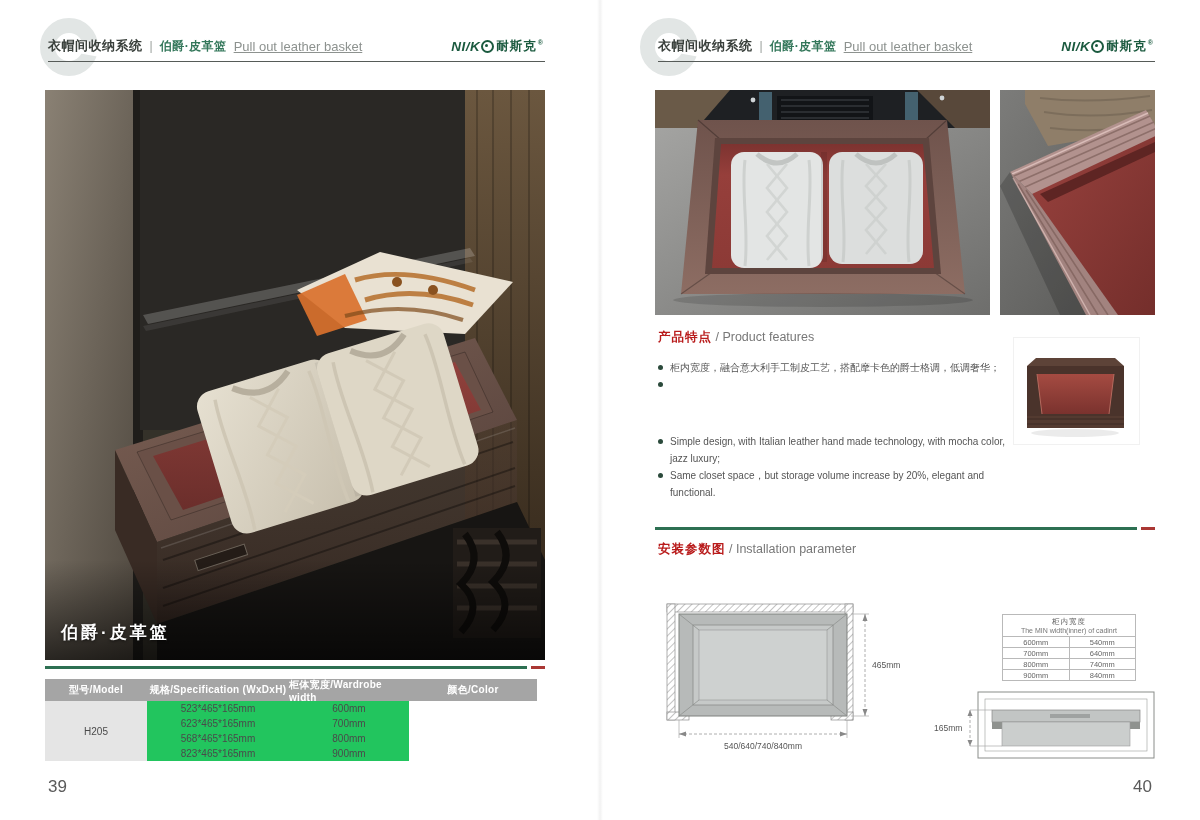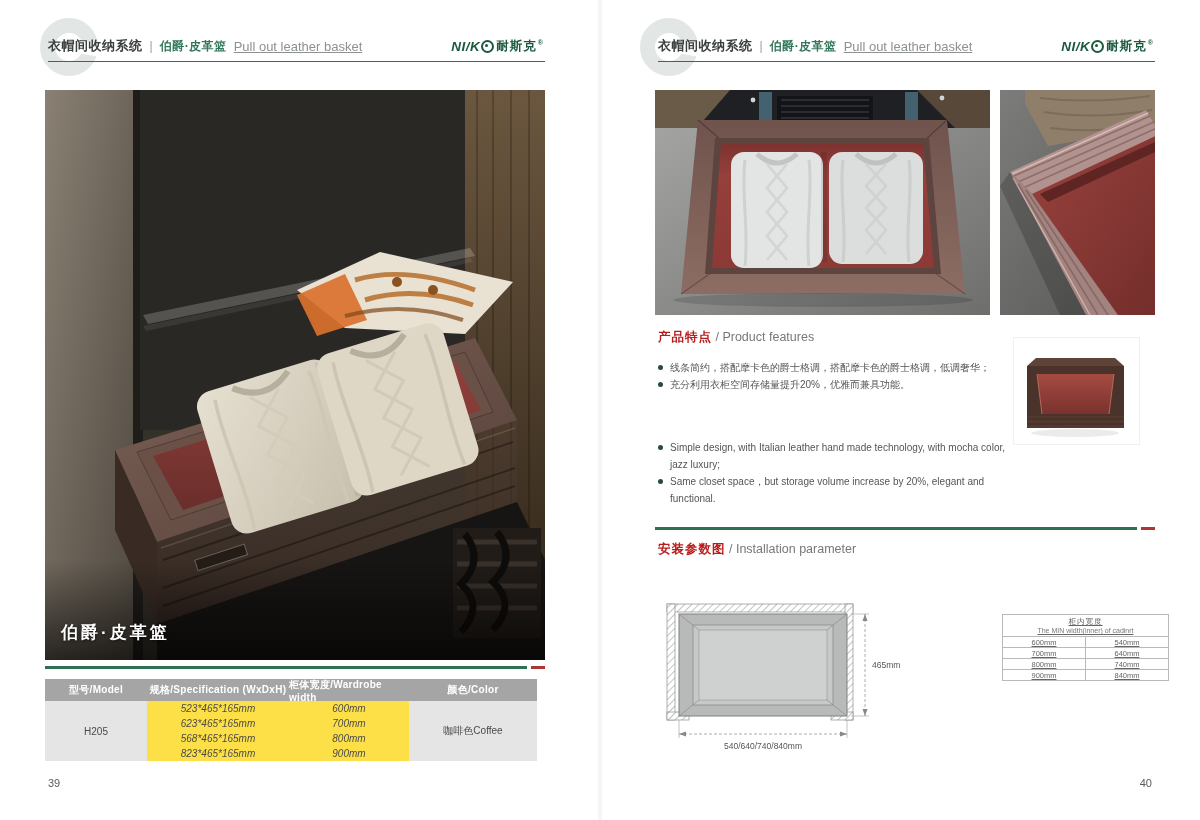--- a/index.html
+++ b/index.html
@@ -46,47 +46,47 @@
   .sep-r{left:55px;right:45px;top:527px;}
   .sep-green{flex:1;height:3px;background:#2d7052;}
   .sep-red{width:14px;height:3px;background:#aa3734;}
 
   
   .spec-table{position:absolute;left:45px;top:679px;width:500px;display:grid;
               grid-template-columns:102px 142px 120px 128px;gap:0;background:#fff;
               font-size:10px;color:#4a4a4a;}
   .spec-table .th{background:#a5a5a5;color:#fff;font-weight:bold;height:22px;
                   display:flex;align-items:center;justify-content:center;letter-spacing:.3px;}
-  .spec-table .cell{background:#fde047;height:15px;display:flex;align-items:center;justify-content:center;font-style:italic;}
+  .spec-table .cell{background:#22c55e;height:15px;display:flex;align-items:center;justify-content:center;}
   .spec-table .tall{background:#e5e5e5;display:flex;align-items:center;justify-content:center;}
   .spec-table .c-model{grid-column:1;grid-row:2/6;}
   .spec-table .c-color{grid-column:4;grid-row:2/6;}
   .spec-table .c-spec{grid-column:2;}
   .spec-table .c-width{grid-column:3;}
 
-  .pagenum{position:absolute;top:777px;font-size:11px;color:#5a5a5a;}
+  .pagenum{position:absolute;top:777px;font-size:17px;color:#5a5a5a;}
   .pn-l{left:48px;} .pn-r{right:48px;text-align:right;}
 
   
   .features{position:absolute;left:58px;top:329px;width:350px;}
   .sec-title{font-size:12.5px;color:#777;}
   .sec-title b{color:#b91c1c;font-size:12.5px;letter-spacing:1px;}
   .f-list{margin-top:13px;}
   .f-list-en{margin-top:46px;}
   .f-item{display:flex;gap:7px;font-size:10px;color:#555;line-height:17px;}
   .f-dot{width:5px;height:5px;border-radius:50%;background:#2b4a3b;margin-top:6px;flex:none;}
   .thumb{position:absolute;left:413px;top:337px;width:125px;height:106px;background:#fff;
          border:1px solid #f1f1f1;}
 
   
   .install-title{position:absolute;left:58px;top:541px;}
   .topview{position:absolute;left:55px;top:598px;}
   .sideview{position:absolute;left:330px;top:690px;}
-  .min-table{position:absolute;left:402px;top:614px;width:167px;border-collapse:collapse;
-             font-size:7.5px;color:#666;text-decoration:underline;}
+  .min-table{position:absolute;left:402px;top:614px;width:134px;border-collapse:collapse;
+             font-size:7.5px;color:#666;}
   .min-table th,.min-table td{border:1px solid #b9b9b9;font-weight:normal;padding:0;text-align:center;}
   .min-table th{padding:2px 0;}
   .min-table .t-zh{font-size:7.5px;color:#555;letter-spacing:1px;}
   .min-table .t-en{font-size:7px;color:#777;}
   .min-table td{height:10px;}
 
   svg text{font-family:"Liberation Sans","DejaVu Sans",sans-serif;}
 </style>
 </head>
 <body>
@@ -208,21 +208,20 @@
     <span class="sep-red"></span>
   </div>
 
   <div class="spec-table">
     <div class="th">型号/Model</div>
     <div class="th">规格/Specification (WxDxH)</div>
     <div class="th">柜体宽度/Wardrobe width</div>
     <div class="th">颜色/Color</div>
 
     <div class="tall c-model">H205</div>
-    <div class="tall c-color">咖啡色Coffee</div>
 
     <div class="cell c-spec">523*465*165mm</div>
     <div class="cell c-width">600mm</div>
     <div class="cell c-spec">623*465*165mm</div>
     <div class="cell c-width">700mm</div>
     <div class="cell c-spec">568*465*165mm</div>
     <div class="cell c-width">800mm</div>
     <div class="cell c-spec">823*465*165mm</div>
     <div class="cell c-width">900mm</div>
   </div>
@@ -331,25 +330,24 @@
       </g>
       <polygon points="0,96 10,82 86,225 60,225" fill="#00000030"></polygon>
     </svg>
   </div>
 
   <div class="features">
     <div class="sec-title"><b>产品特点</b><span> / Product features</span></div>
     <div class="f-list">
       <div class="f-item">
           <span class="f-dot"></span>
-          <span>线条简约，搭配摩卡色的爵士格调，搭配摩卡色的爵士格调，低调奢华；</span>
+          <span>柜内宽度，融合意大利手工制皮工艺，搭配摩卡色的爵士格调，低调奢华；</span>
         </div>
       <div class="f-item">
           <span class="f-dot"></span>
-          <span>充分利用衣柜空间存储量提升20%，优雅而兼具功能。</span>
         </div>
     </div>
     <div class="f-list f-list-en">
       <div class="f-item">
           <span class="f-dot"></span>
           <span>Simple design, with Italian leather hand made technology, with mocha color, jazz  luxury;</span>
         </div>
       <div class="f-item">
           <span class="f-dot"></span>
           <span>Same closet space，but storage volume increase by 20%, elegant and functional.</span>
@@ -436,15 +434,31 @@
           <td>800mm</td>
           <td>740mm</td>
         </tr>
     <tr>
           <td>900mm</td>
           <td>840mm</td>
         </tr>
   </tbody>
     </table>
 
+  <div class="sideview">
+    <svg width="232" height="72" viewBox="0 0 232 72">
+      <rect x="48" y="2" width="176" height="66" fill="none" stroke="#8a8d8a" stroke-width="1"></rect>
+      <rect x="55" y="9" width="162" height="52" fill="none" stroke="#9a9d9a" stroke-width=".6"></rect>
+      <rect x="62" y="20" width="148" height="12" fill="#c2c5c4" stroke="#888888" stroke-width=".7"></rect>
+      <rect x="120" y="24" width="40" height="4" fill="#9fa2a1"></rect>
+      <rect x="62" y="32" width="10" height="7" fill="#8f928f"></rect>
+      <rect x="200" y="32" width="10" height="7" fill="#8f928f"></rect>
+      <rect x="72" y="32" width="128" height="24" fill="#cbcecd" stroke="#999999" stroke-width=".6"></rect>
+      <path d="M40,20 h22 M40,56 h32" stroke="#aaaaaa" stroke-width=".7"></path>
+      <line x1="40" y1="20" x2="40" y2="56" stroke="#999999" stroke-width=".8" stroke-dasharray="3,2"></line>
+      <polygon points="40,20 37.5,26 42.5,26" fill="#888888"></polygon>
+      <polygon points="40,56 37.5,50 42.5,50" fill="#888888"></polygon>
+      <text x="4" y="41" font-size="8.5" fill="#555555">165mm</text>
+    </svg>
+  </div>
 
   <div class="pagenum pn-r">40</div>
 </div>
 
 </body></html>

